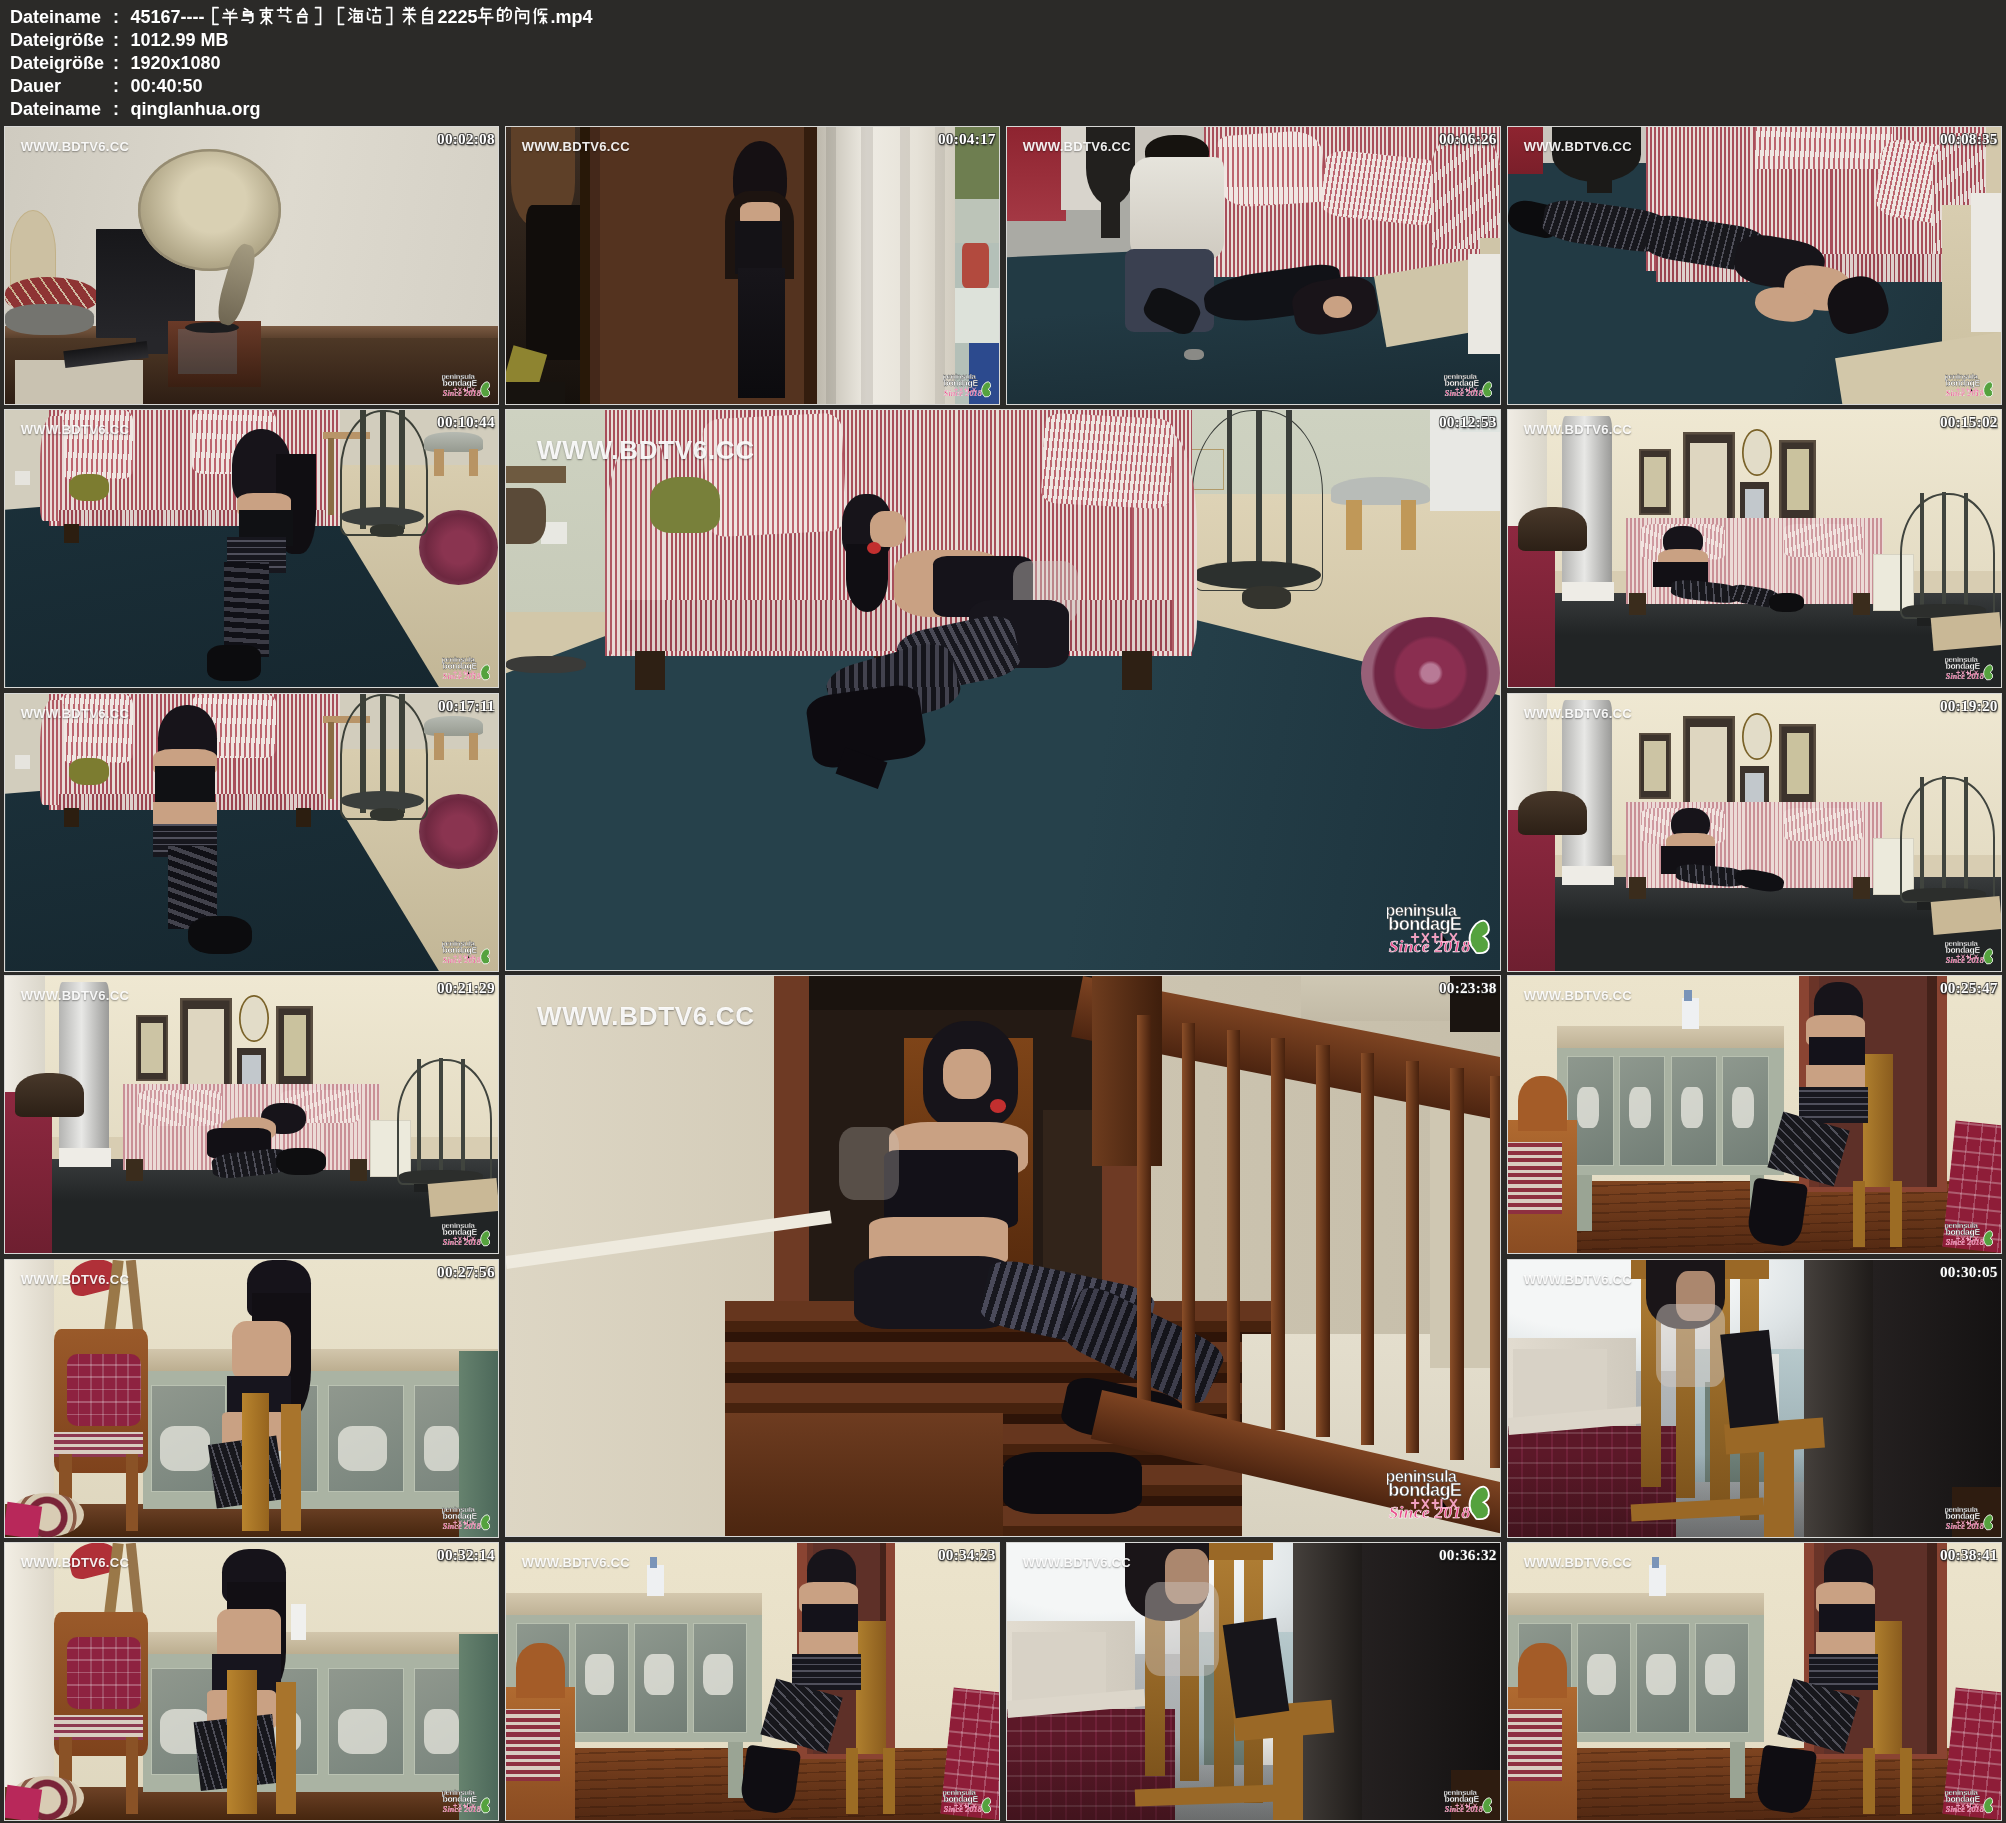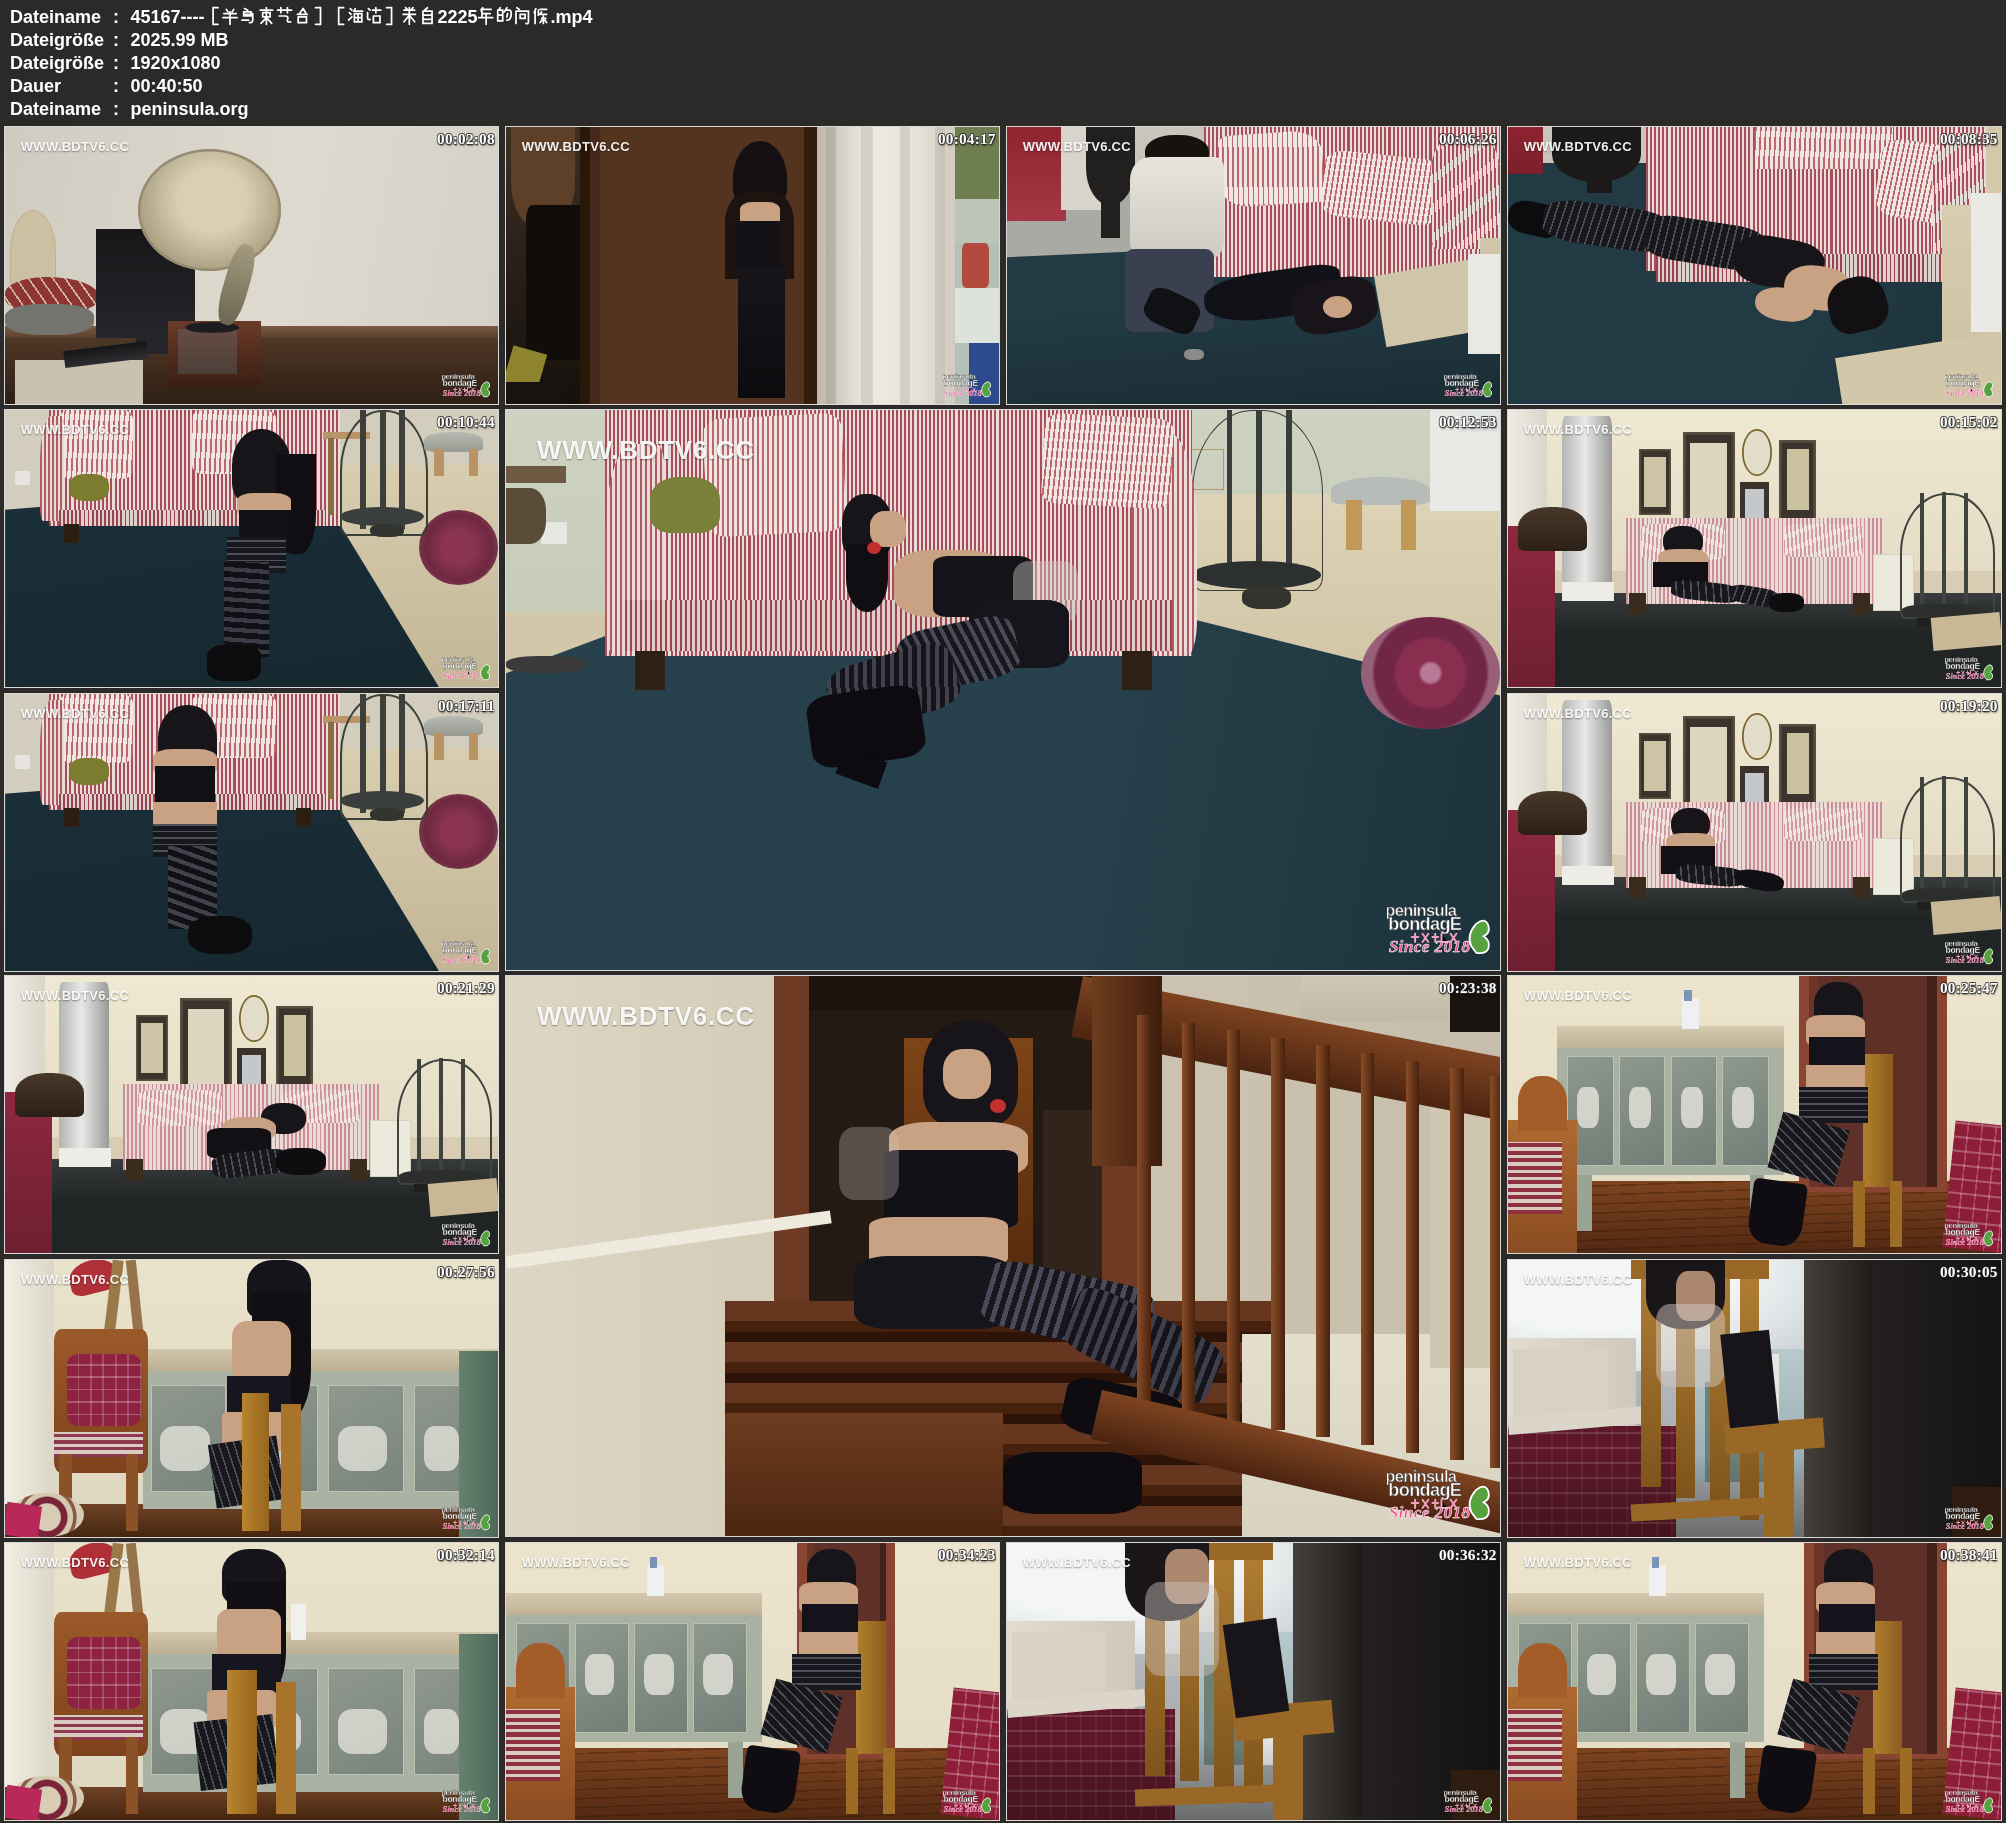--- a/index.html
+++ b/index.html
@@ -58,24 +58,24 @@
           <g transform="translate(22.0,0) scale(1.000)">
             <path d="M6,2 L4,5 M3,5 H9 V18 H3 V5 M3,11 H9 M14,2 L11,7 M13,5 H17 Q20,5 19,12 Q18,17 14,17 M15,9 L14,13" fill="none" stroke="#fff" stroke-width="2.1" stroke-linecap="round"></path>
           </g>
           <g transform="translate(44.0,0) scale(1.000)">
             <path d="M4,2 L7,4 M3,6 V21 M3,6 H18 V19 Q18,22 15,21 M8,10 H14 V15 H8 V10" fill="none" stroke="#fff" stroke-width="2.1" stroke-linecap="round"></path>
           </g>
           <g transform="translate(66.0,0) scale(1.000)">
             <path d="M5,3 L3,8 M4,6 V21 M8,5 V11 M10,4 H18 M12,7 L10,10 M11,10 H18 M14,12 V21 M12,15 H17 M12,17 L10,20 M16,17 L18,20" fill="none" stroke="#fff" stroke-width="2.1" stroke-linecap="round"></path>
           </g>
         </svg>.mp4</span></div>
-<div style="height:23px"><span style="display:inline-block;width:103px">Dateigröße</span><span style="display:inline-block;width:17.4px">:</span><span>2025.99 MB</span></div>
+<div style="height:23px"><span style="display:inline-block;width:103px">Dateigröße</span><span style="display:inline-block;width:17.4px">:</span><span>1012.99 MB</span></div>
 <div style="height:23px"><span style="display:inline-block;width:103px">Dateigröße</span><span style="display:inline-block;width:17.4px">:</span><span>1920x1080</span></div>
 <div style="height:23px"><span style="display:inline-block;width:103px">Dauer</span><span style="display:inline-block;width:17.4px">:</span><span>00:40:50</span></div>
-<div style="height:23px"><span style="display:inline-block;width:103px">Dateiname</span><span style="display:inline-block;width:17.4px">:</span><span>peninsula.org</span></div>
+<div style="height:23px"><span style="display:inline-block;width:103px">Dateiname</span><span style="display:inline-block;width:17.4px">:</span><span>qinglanhua.org</span></div>
 </div>
 <div class="t" style="left:4.1px;top:126px;width:493px;height:277px">
     <i style="left:0%;top:0%;width:100%;height:100%;background:linear-gradient(100deg,#cfcbc0,#dedacf 55%,#d4d0c5);"></i>
     <i style="left:0%;top:72%;width:100%;height:6%;background:linear-gradient(180deg,#7a5a42,#4e3624);"></i>
     <i style="left:0%;top:76%;width:100%;height:24%;background:linear-gradient(180deg,#503828,#3020166);"></i>
     <i style="left:0%;top:76%;width:100%;height:24%;background:linear-gradient(180deg,#4e3826,#2e1e14);"></i>
     <i style="left:2%;top:84%;width:26%;height:16%;background:#c9c2b1;"></i>
     <i style="left:1%;top:30%;width:9%;height:30%;background:#ccc0a2;border:1.7px solid #c2b188;border-radius:50% 50% 0 0;"></i>
     <i style="left:0%;top:54%;width:19%;height:13%;background:repeating-linear-gradient(55deg,#8e3434 0 8.3px,rgba(200,160,120,.45) 8.3px 10px);border-radius:45% 55% 40% 40%;"></i>
     <i style="left:0%;top:64%;width:18%;height:11%;background:#74746f;border-radius:40%;"></i>

